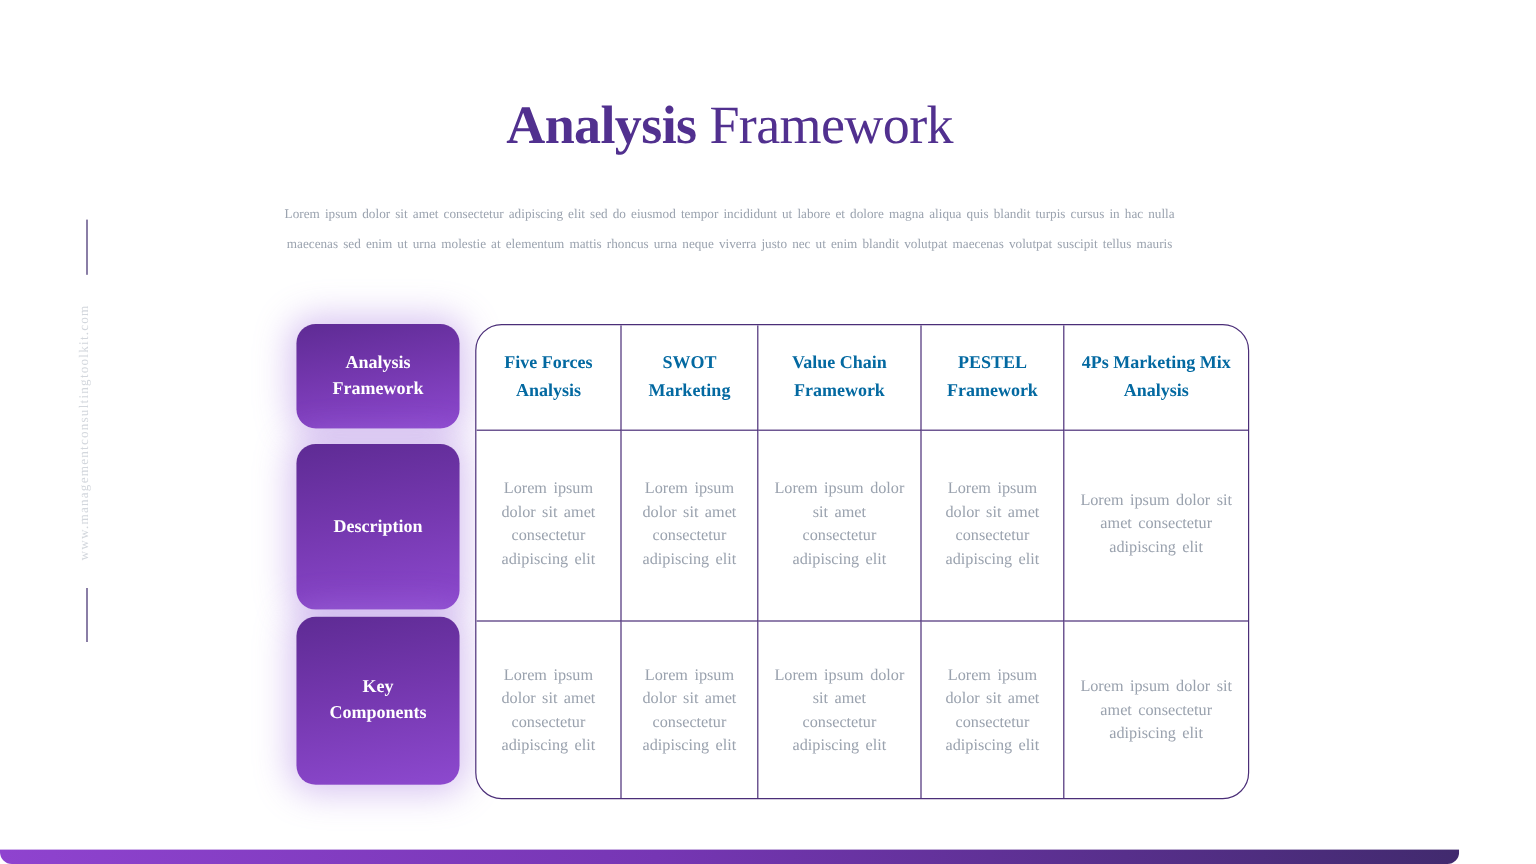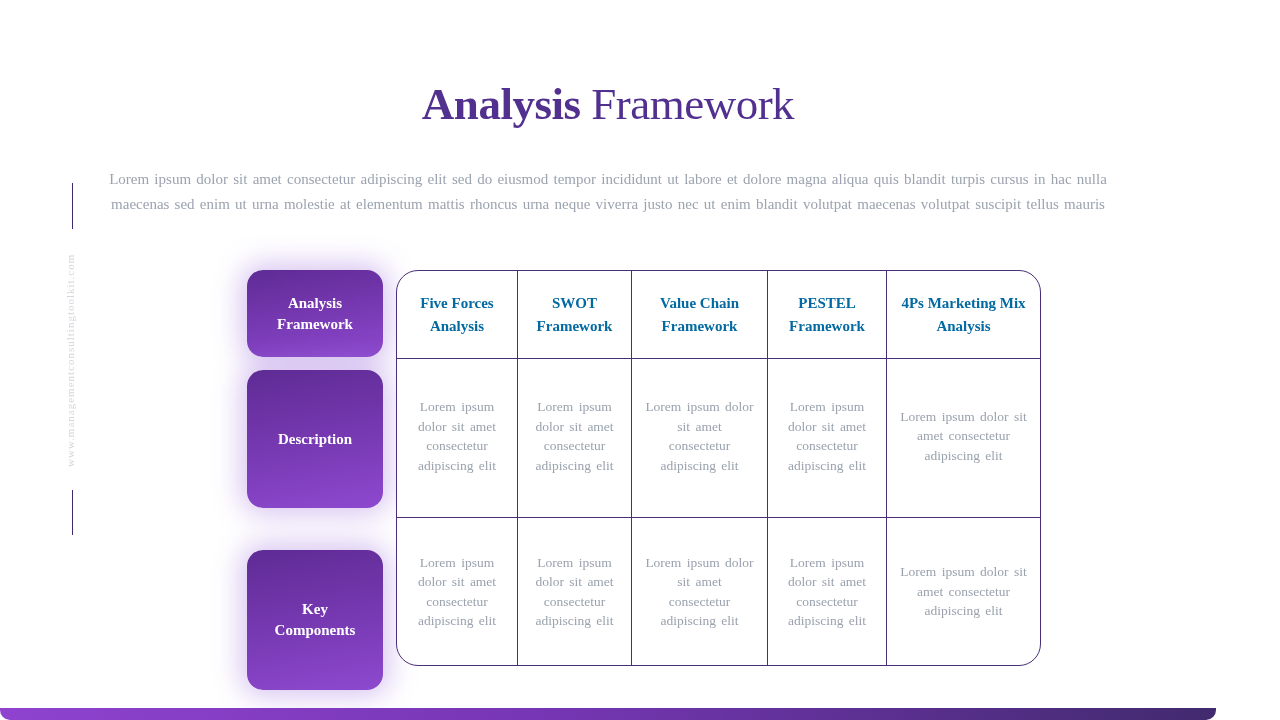--- a/index.html
+++ b/index.html
@@ -26,21 +26,21 @@
   }
   .title .t-bold { font-weight: 800; }
   .title .t-reg { font-weight: 400; }
 
   
   .intro {
     position: absolute;
     top: 167px; left: 0; right: 0;
     text-align: center;
     color: #9ba3af;
-    font-size: 15px;
+    font-size: 11px;
     line-height: 24.5px;
     word-spacing: 1.5px;
   }
   .intro .line { white-space: nowrap; }
 
   
   .wm-line {
     position: absolute;
     left: 72px;
     width: 1px;
@@ -73,21 +73,21 @@
     justify-content: center;
     text-align: center;
     color: #ffffff;
     font-weight: 700;
     font-size: 15px;
     line-height: 21px;
     padding: 0 22px;
   }
   .rowbox.b1 { top: 270px; height: 87px; }
   .rowbox.b2 { top: 370px; height: 138px; }
-  .rowbox.b3 { top: 550px; height: 140px; }
+  .rowbox.b3 { top: 514px; height: 140px; }
 
   
   .ftable {
     position: absolute;
     left: 396px; top: 270px;
     width: 645px; height: 396px;
     background: #ffffff;
     border: 1px solid #4b2e78;
     border-radius: 22px;
     overflow: hidden;
@@ -150,21 +150,21 @@
   <div class="rowbox b2">
     <span>Description</span>
   </div>
   <div class="rowbox b3">
     <span>Key Components</span>
   </div>
 
   <div class="ftable">
 
     <div class="t-cell t-head">Five Forces Analysis</div>
-    <div class="t-cell t-head">SWOT Framework</div>
+    <div class="t-cell t-head">SWOT Marketing</div>
     <div class="t-cell t-head">Value Chain Framework</div>
     <div class="t-cell t-head">PESTEL Framework</div>
     <div class="t-cell t-head col-last">4Ps Marketing Mix Analysis</div>
 
     <div class="t-cell t-body">
         <span class="cellpad">Lorem ipsum dolor sit amet consectetur adipiscing elit</span>
       </div>
     <div class="t-cell t-body">
         <span class="cellpad">Lorem ipsum dolor sit amet consectetur adipiscing elit</span>
       </div>

